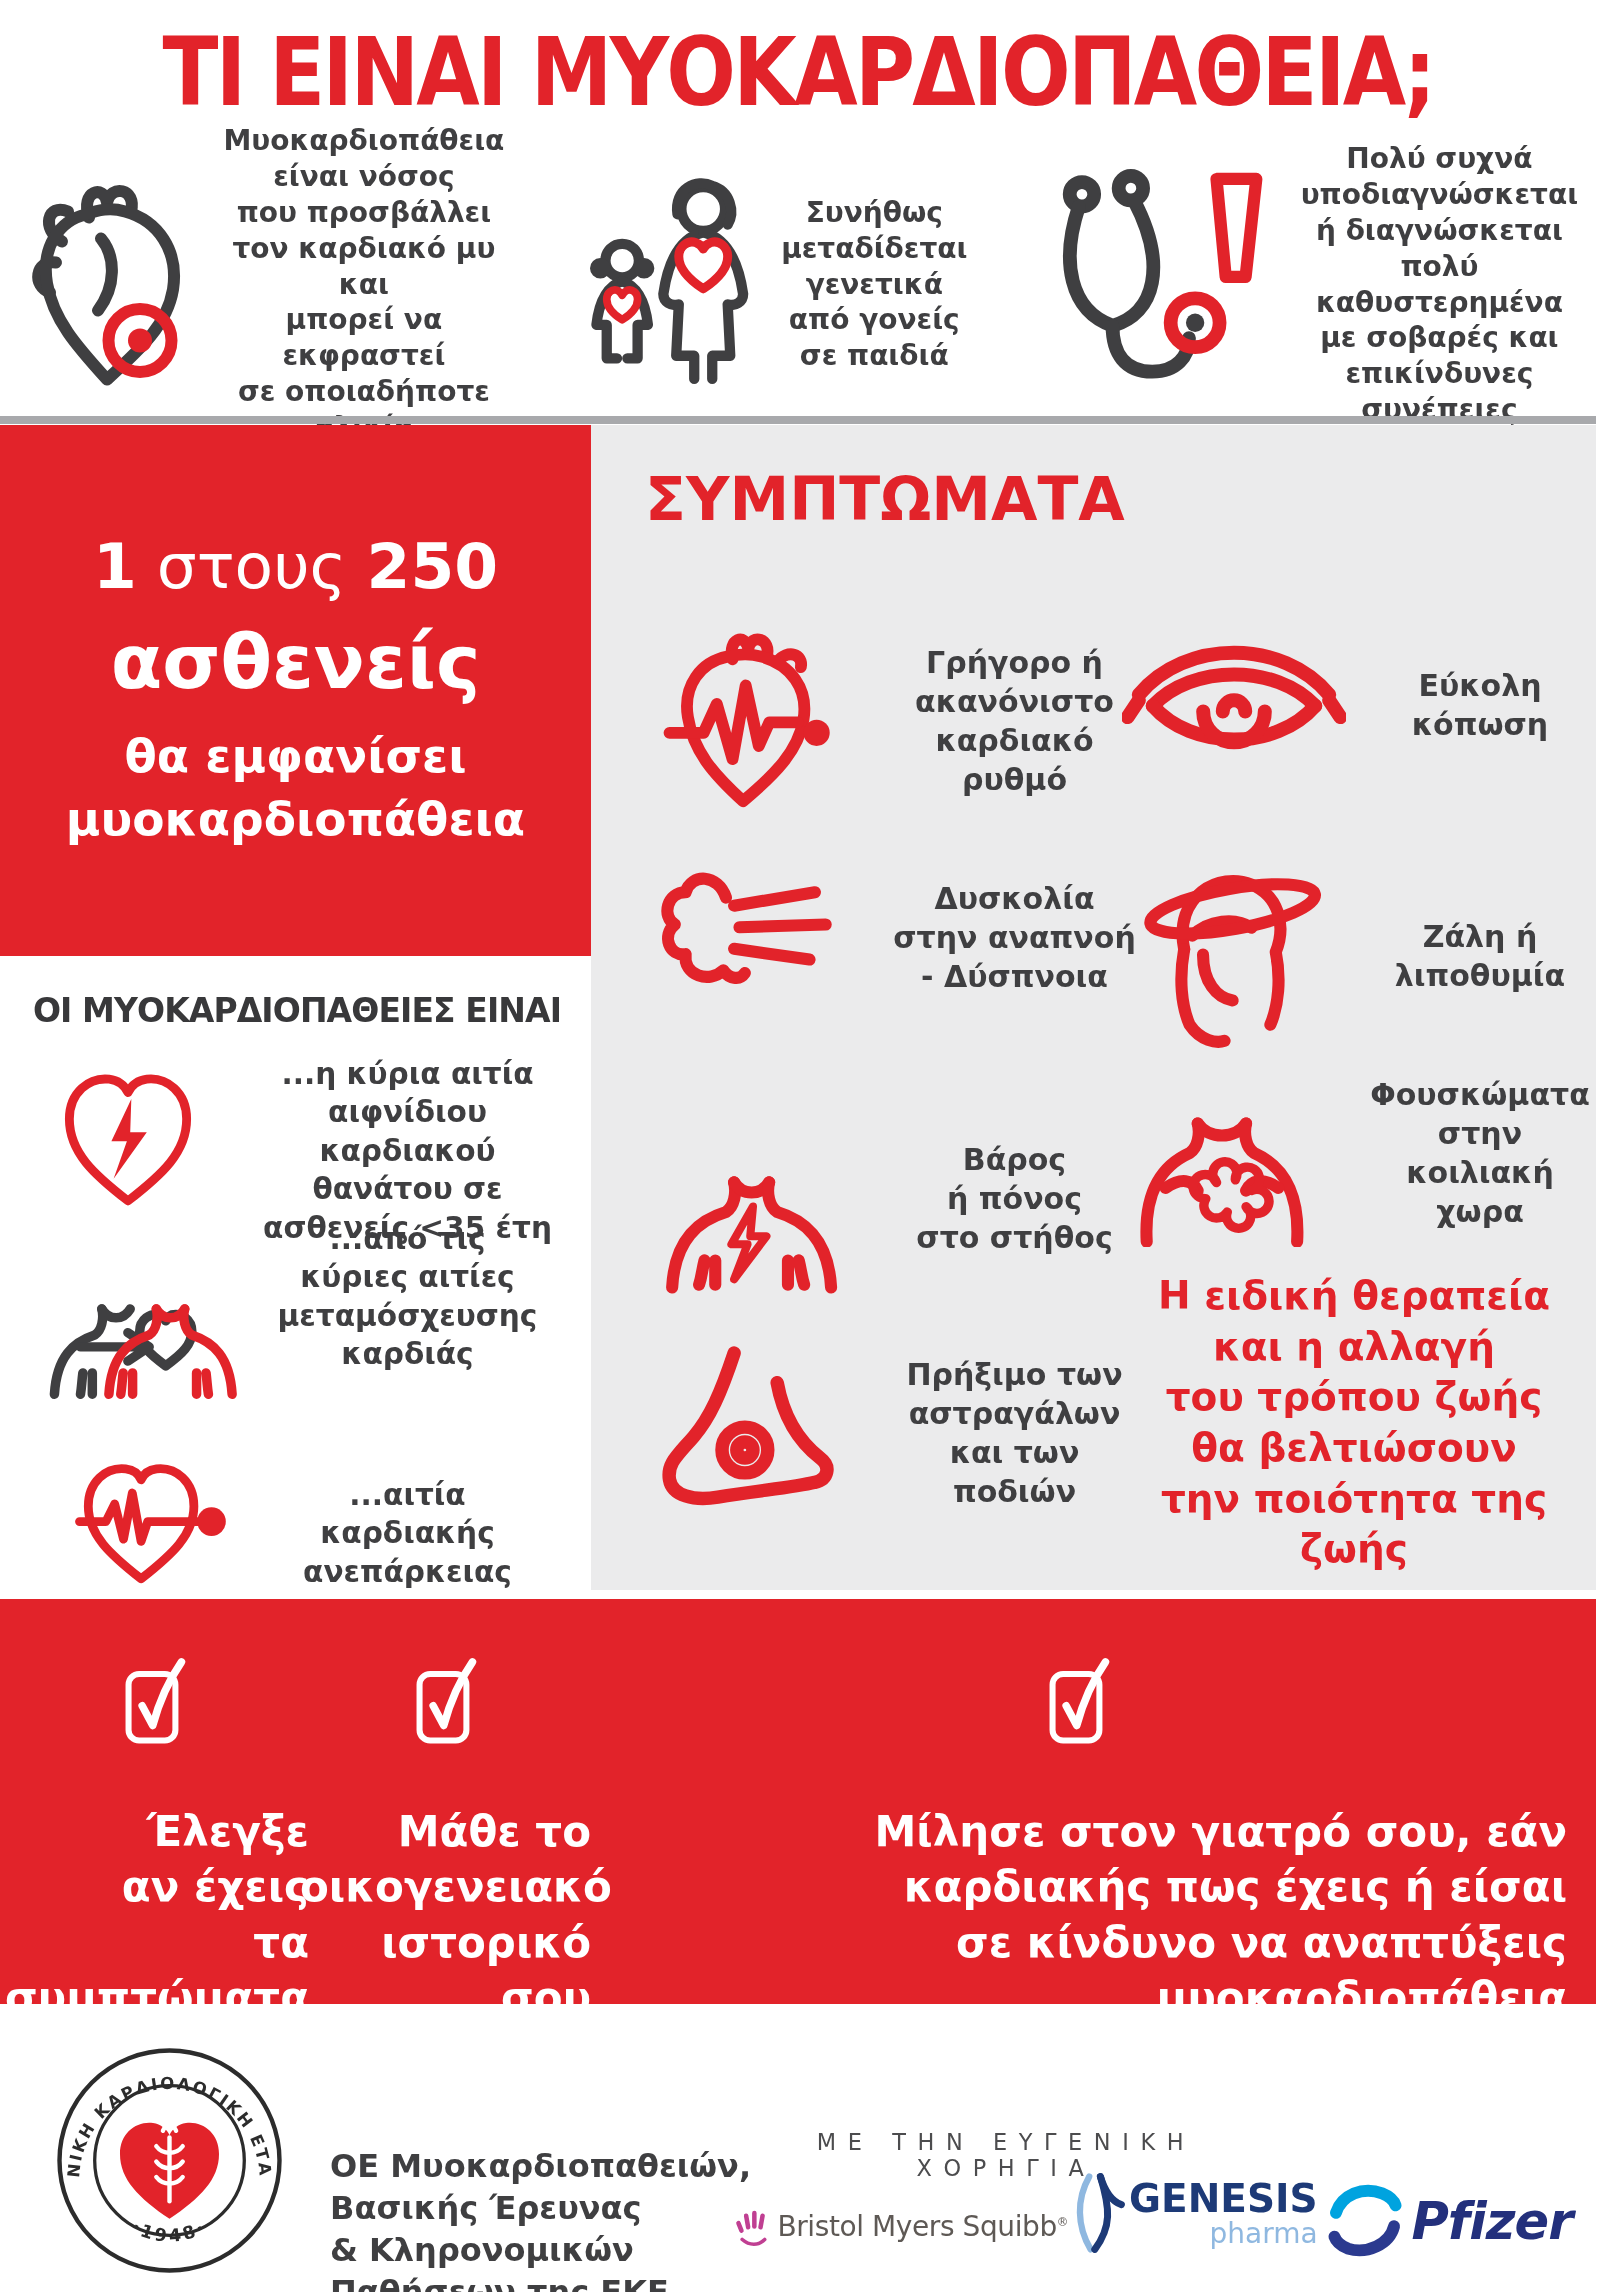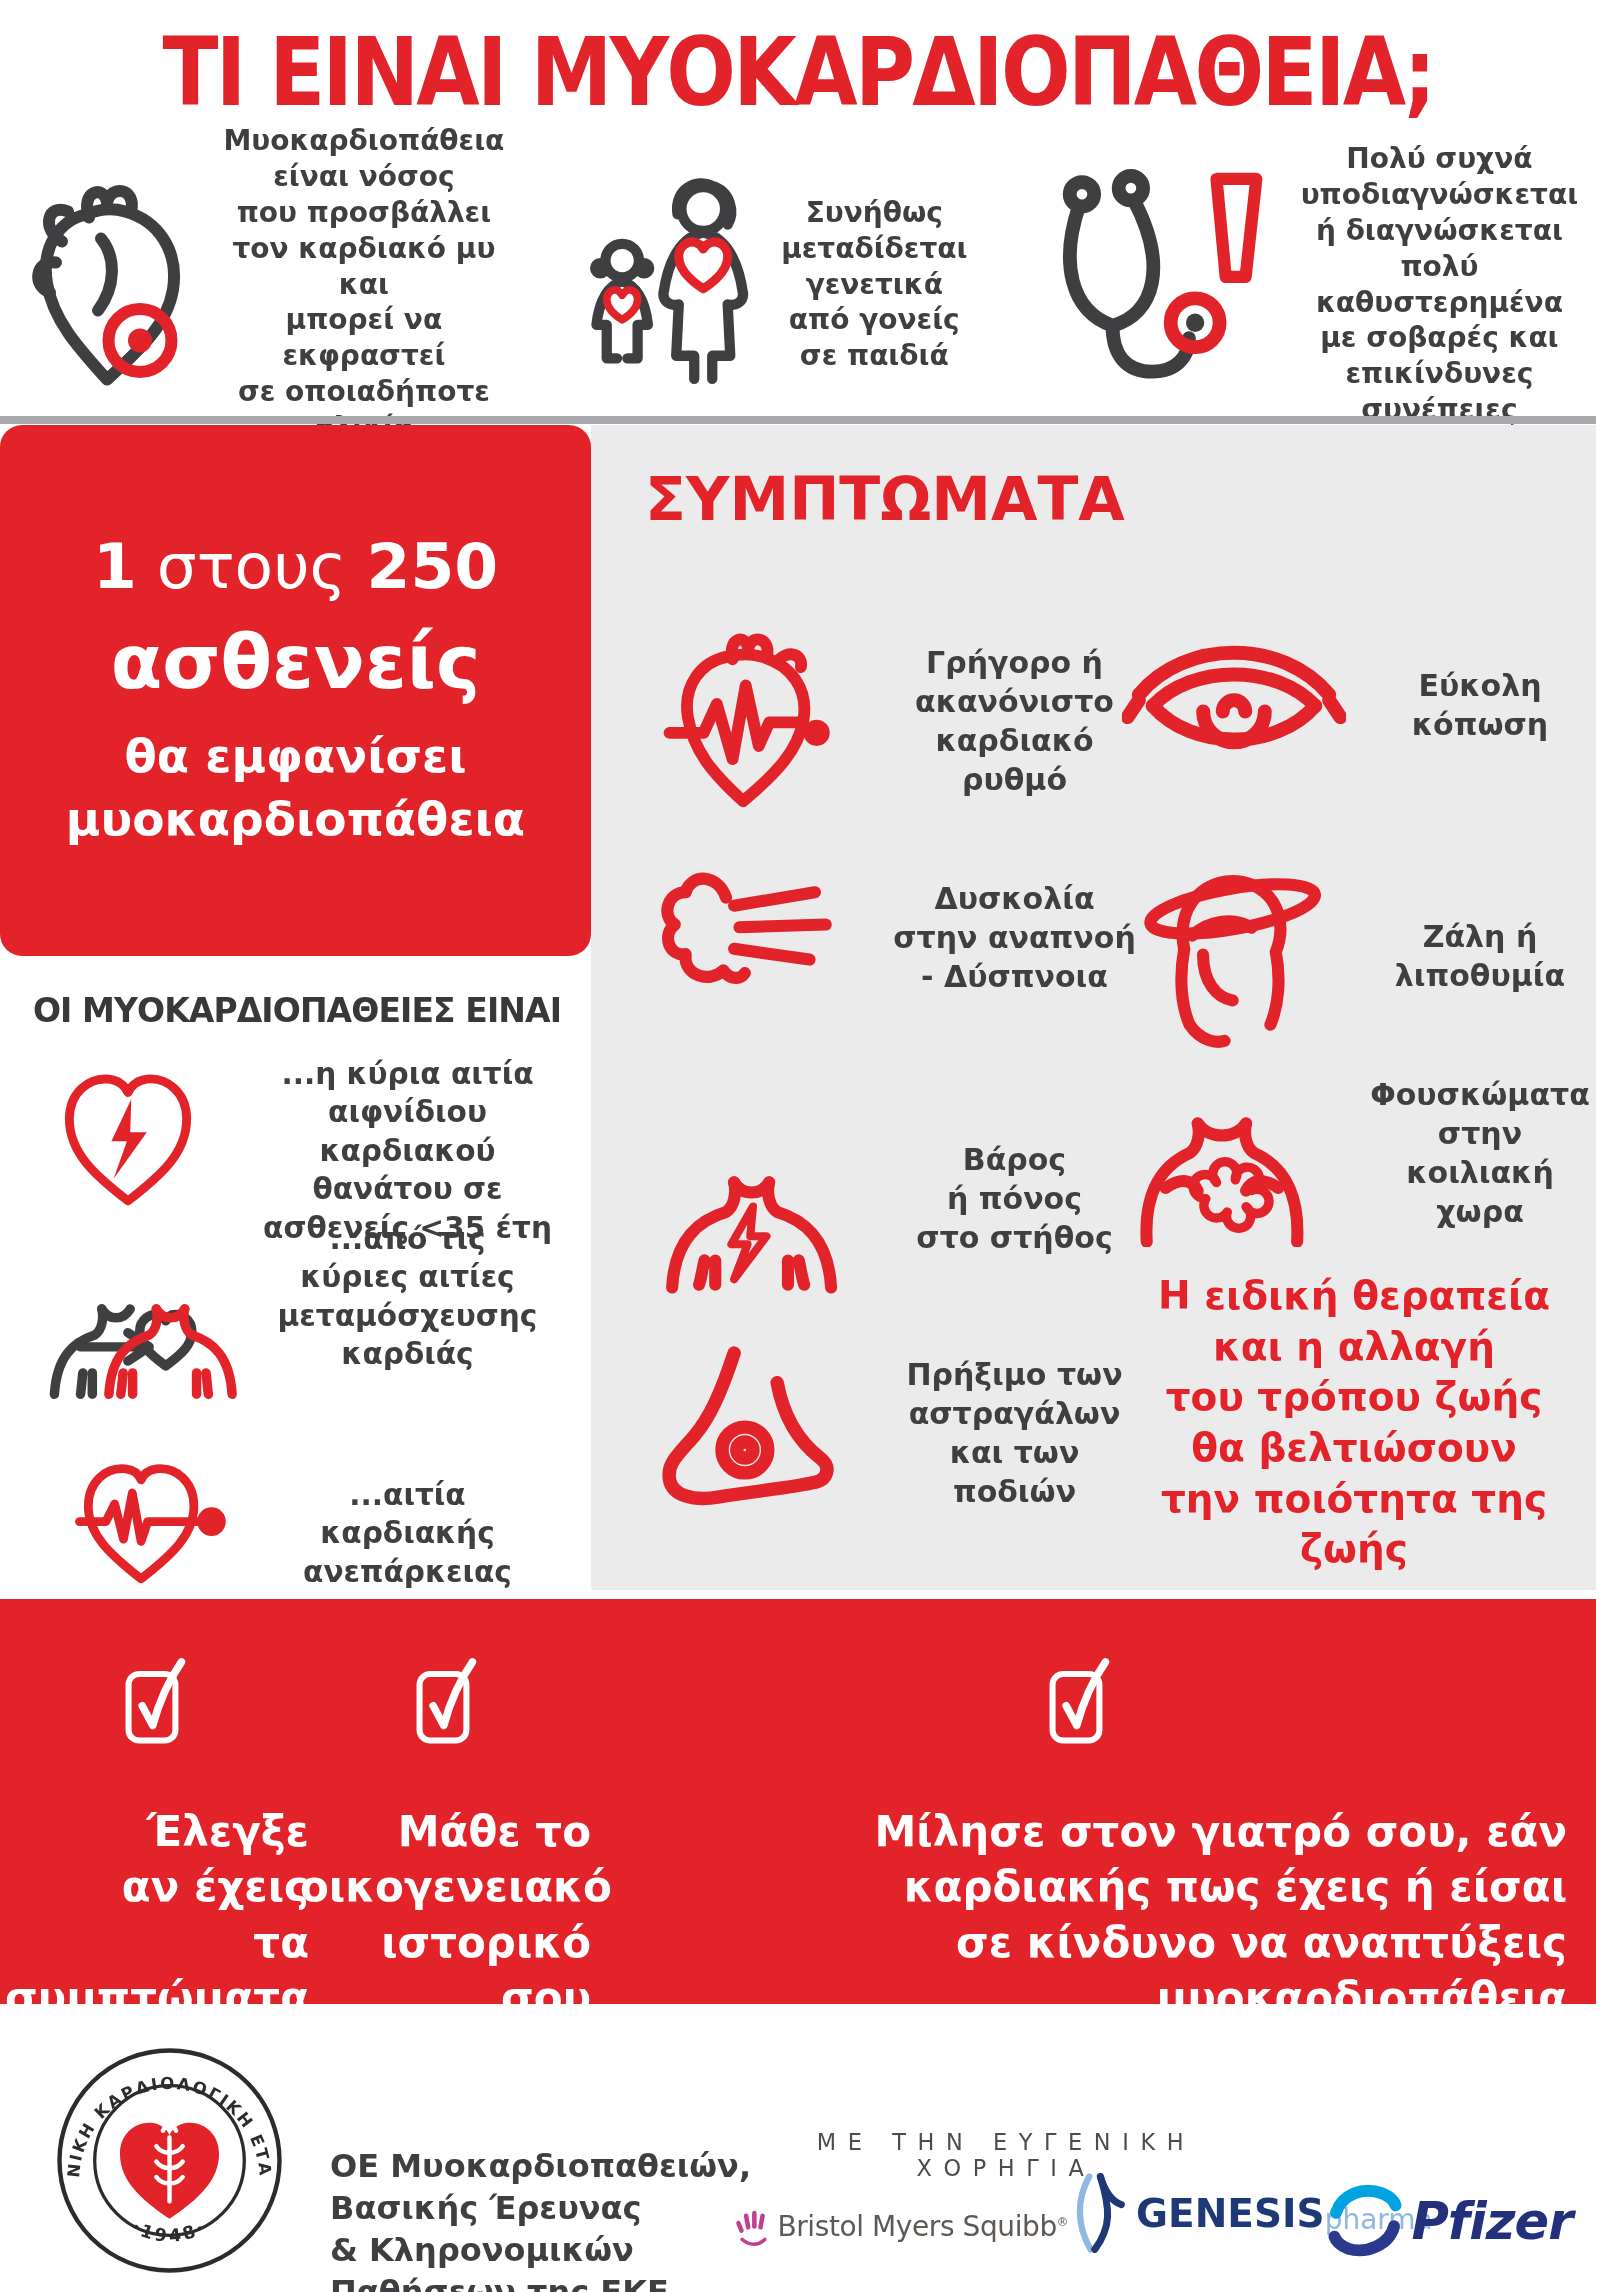--- a/index.html
+++ b/index.html
@@ -24,21 +24,21 @@
   .intro{position:absolute;top:150px;left:10.7px;right:10.7px;height:269px;display:flex;}
   .intro-item{flex:1;display:flex;align-items:center;justify-content:center;}
   .intro-icon{flex:0 0 auto;display:flex;align-items:center;justify-content:center;}
   .intro-text{font-size:28px;font-weight:700;line-height:1.28;text-align:center;color:var(--dark);padding:0 7.2px;}
 
   
   .divider{position:absolute;top:416px;left:0;width:100%;height:8px;background:var(--divider);}
 
   
   .stat-box{position:absolute;top:425px;left:0;width:591px;height:531px;background:var(--red);
-            color:#fff;display:flex;flex-direction:column;justify-content:center;align-items:center;text-align:center;border-radius:22px;}
+            color:#fff;display:flex;flex-direction:column;justify-content:center;align-items:center;text-align:center;}
   .stat-l1{font-size:63px;font-weight:400;margin-bottom:14.3px;}
   .stat-l1 .b{font-weight:800;}
   .stat-l2{font-size:75px;font-weight:800;margin-bottom:18px;}
   .stat-l3{font-size:47px;font-weight:600;line-height:1.35;}
 
   
   .facts-heading{position:absolute;top:991px;left:16px;width:562px;text-align:center;
                  font-size:33px;font-weight:800;letter-spacing:-0.9px;color:#38383a;}
   .fact-icon{position:absolute;}
   .fact-text{position:absolute;left:235px;width:345px;text-align:center;
@@ -66,21 +66,21 @@
   .footer{position:absolute;top:2004px;left:0;width:100%;height:288px;background:#fff;}
   .hcs-logo{position:absolute;left:54px;top:41px;}
   .org-text{position:absolute;left:330px;top:142px;font-size:32px;font-weight:700;line-height:1.31;color:#3f3f41;}
   .sponsor-heading{position:absolute;left:724px;top:125px;width:564px;text-align:center;
                    font-size:22.4px;font-weight:500;letter-spacing:11.6px;color:#4c4c4e;}
   .sponsor{position:absolute;display:flex;align-items:center;}
   .bms{left:734px;top:195px;}
   .bms-text{font-size:28px;font-weight:500;color:#5e5955;margin-left:5.4px;letter-spacing:-0.4px;}
   .bms-text sup{font-size:11.6px;}
   .genesis{left:1071px;top:159px;}
-  .genesis-col{display:flex;margin-left:9px;}
+  .genesis-col{display:flex;flex-direction:column;margin-left:2px;}
   .genesis-text{font-size:39px;font-weight:800;color:#1d3a77;letter-spacing:0px;}
   .genesis-sub{font-size:28px;font-weight:500;color:#8fb8e0;align-self:flex-end;margin-top:-3.6px;}
   .pfizer{left:1324px;top:176px;}
   .pfizer-text{font-size:51px;font-weight:800;font-style:italic;color:#23307c;margin-left:5.4px;letter-spacing:-0.9px;}
 </style>
 </head>
 <body>
 
 <div class="page">
 

